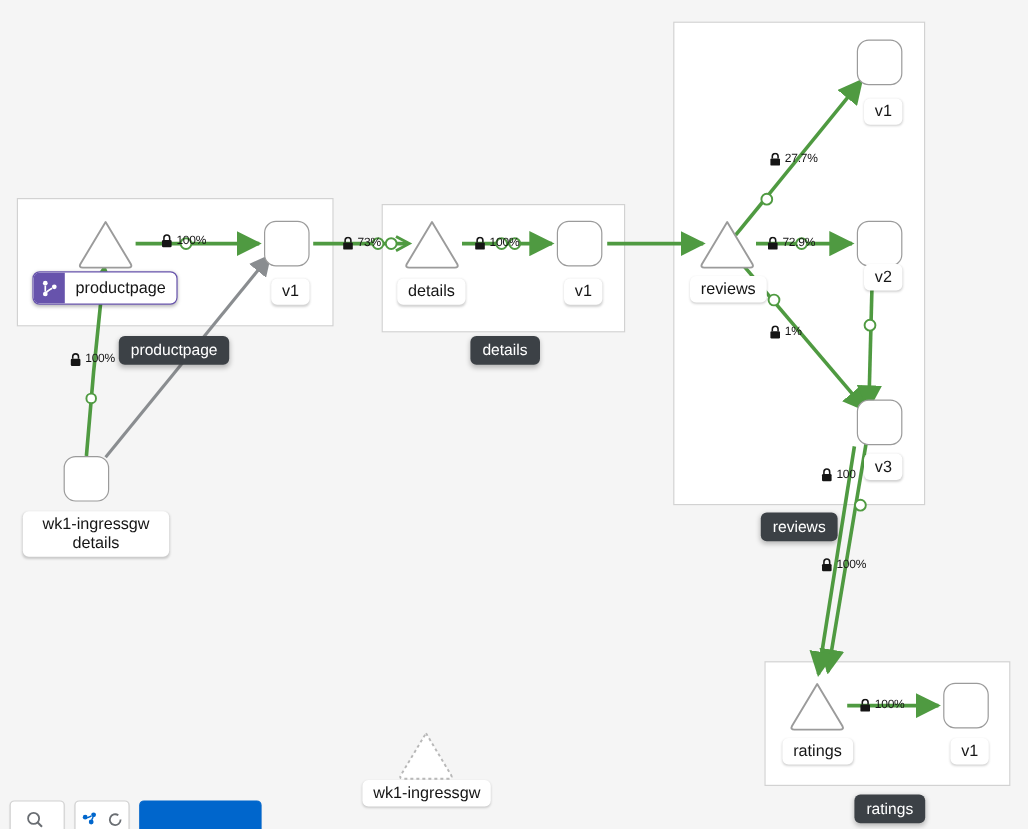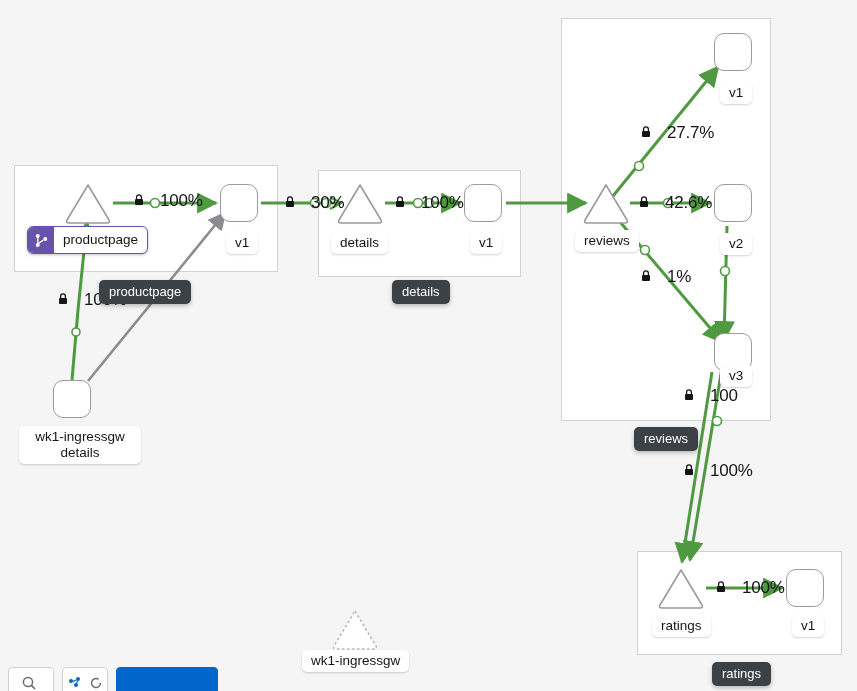--- a/index.html
+++ b/index.html
@@ -114,22 +114,23 @@
     padding: 4px 10px;
     border-radius: 5px;
     white-space: nowrap;
     box-shadow: 0 2px 4px rgba(0,0,0,0.25);
   }
 
   
   .edge-label {
     position: absolute;
     display: flex;
-    gap: 16px;
-    font-size: 17px;
+    align-items: center;
+    gap: 3px;
+    font-size: 10px;
     line-height: 13px;
     color: #151515;
     white-space: nowrap;
     pointer-events: none;
   }
   .edge-label .pct { letter-spacing: -0.2px; }
   .lock-icon { display: block; }
 
   
   .toolbar {
@@ -306,23 +307,23 @@
   <div class="node-label" style="left:226px; top:232px;">v1</div>
 
   <div class="node-label" style="left:331px; top:232px;">details</div>
 
   <div class="node-label" style="left:470px; top:232px;">v1</div>
 
   <div class="node-label" style="left:575px; top:230px;">reviews</div>
 
   <div class="node-label" style="left:720px; top:82px;">v1</div>
 
-  <div class="node-label" style="left:720px; top:233px;">v2</div>
-
-  <div class="node-label" style="left:720px; top:365px;">v3</div>
+  <div class="node-label" style="left:720px; top:220px;">v2</div>
+
+  <div class="node-label" style="left:720px; top:378px;">v3</div>
 
   <div class="node-label" style="left:652px; top:615px;">ratings</div>
 
   <div class="node-label" style="left:792px; top:615px;">v1</div>
 
   <div class="node-label multiline" style="left:19px; top:426px;">
     <span>wk1-ingressgw</span><br>
     <span>details</span>
   </div>
 
@@ -342,21 +343,21 @@
       <rect x="1" y="5" width="8" height="6" rx="1" fill="#151515"></rect>
     </svg>
     <span class="pct">100%</span>
   </div>
 
   <div class="edge-label" style="left:285px; top:196px;">
     <svg class="lock-icon" width="10" height="12" viewBox="0 0 10 12">
       <path d="M2.6 5 V3.3 A2.4 2.4 0 0 1 7.4 3.3 V5" fill="none" stroke="#151515" stroke-width="1.3"></path>
       <rect x="1" y="5" width="8" height="6" rx="1" fill="#151515"></rect>
     </svg>
-    <span class="pct">30%</span>
+    <span class="pct">73%</span>
   </div>
 
   <div class="edge-label" style="left:395px; top:196px;">
     <svg class="lock-icon" width="10" height="12" viewBox="0 0 10 12">
       <path d="M2.6 5 V3.3 A2.4 2.4 0 0 1 7.4 3.3 V5" fill="none" stroke="#151515" stroke-width="1.3"></path>
       <rect x="1" y="5" width="8" height="6" rx="1" fill="#151515"></rect>
     </svg>
     <span class="pct">100%</span>
   </div>
 
@@ -366,21 +367,21 @@
       <rect x="1" y="5" width="8" height="6" rx="1" fill="#151515"></rect>
     </svg>
     <span class="pct">27.7%</span>
   </div>
 
   <div class="edge-label" style="left:639px; top:196px;">
     <svg class="lock-icon" width="10" height="12" viewBox="0 0 10 12">
       <path d="M2.6 5 V3.3 A2.4 2.4 0 0 1 7.4 3.3 V5" fill="none" stroke="#151515" stroke-width="1.3"></path>
       <rect x="1" y="5" width="8" height="6" rx="1" fill="#151515"></rect>
     </svg>
-    <span class="pct">42.6%</span>
+    <span class="pct">72.9%</span>
   </div>
 
   <div class="edge-label" style="left:641px; top:270px;">
     <svg class="lock-icon" width="10" height="12" viewBox="0 0 10 12">
       <path d="M2.6 5 V3.3 A2.4 2.4 0 0 1 7.4 3.3 V5" fill="none" stroke="#151515" stroke-width="1.3"></path>
       <rect x="1" y="5" width="8" height="6" rx="1" fill="#151515"></rect>
     </svg>
     <span class="pct">1%</span>
   </div>
 

